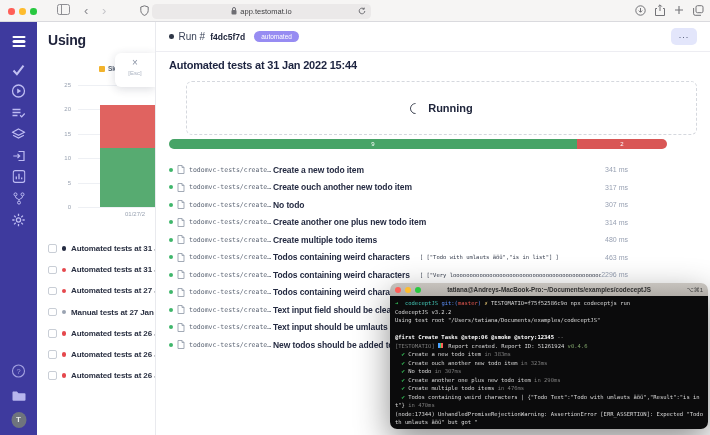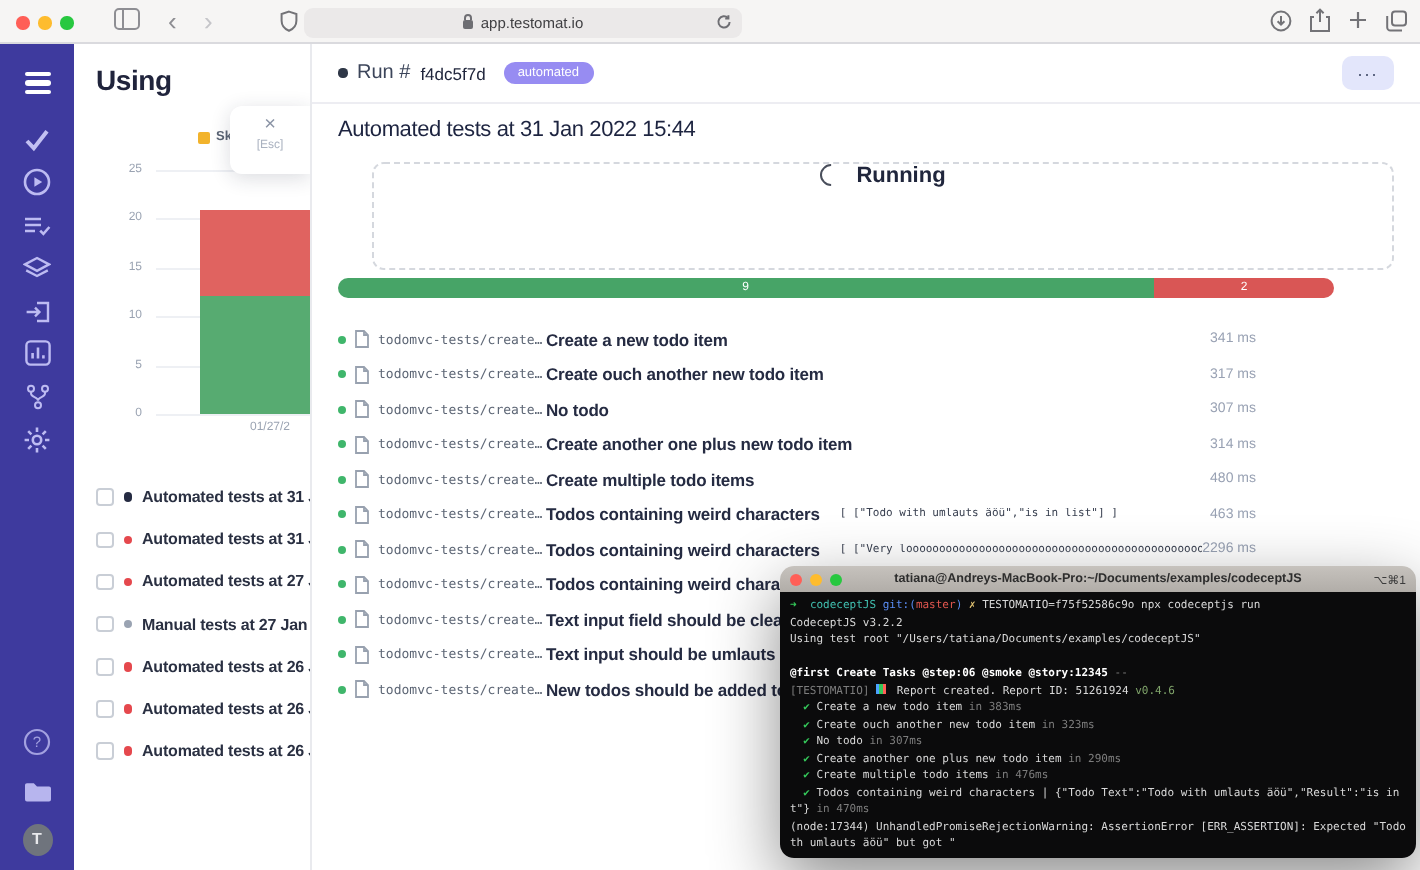--- a/index.html
+++ b/index.html
@@ -40,25 +40,25 @@
   .runrow .dot{width:4.5px;height:4.5px;border-radius:50%;flex:none}
   .runrow .lbl{font-size:8px;font-weight:bold;color:#2a3042;white-space:nowrap;letter-spacing:-.1px}
   .archive{position:absolute;left:0;right:0;top:370px;height:40px;background:#f1f2f5;padding:6px 11px}
   .archive .at{font-size:10.5px;font-weight:bold;color:#252b42}
   .archive .ac{font-size:7.5px;color:#8a94a6;margin-top:2px}
   
   .main{position:absolute;left:155px;top:0;right:0;bottom:0;background:#fff;border-left:1px solid #e9eaee}
   .mhead{position:absolute;left:0;top:0;right:0;height:30px;border-bottom:1px solid #ededf2;display:flex;align-items:center;padding:0 13px;gap:5px}
   .mhead .rdot{width:4.5px;height:4.5px;border-radius:50%;background:#2f3747}
   .mhead .rpre{font-size:10px;color:#3c455a}
-  .mhead .rid{font-size:8.5px;font-weight:normal;color:#20263c}
+  .mhead .rid{font-size:8.5px;font-weight:bold;color:#20263c}
   .badge{background:#978cf2;color:#fff;font-size:6.5px;border-radius:8px;padding:2px 7px;margin-left:4px}
   .dots-btn{margin-left:auto;width:26px;height:17px;background:#e3e6fb;border-radius:5px;color:#4a5370;font-size:9px;line-height:14px;text-align:center;letter-spacing:1px;cursor:pointer}
-  .mtitle{position:absolute;left:13px;top:37px;font-size:11px;font-weight:normal;color:#1d2440;letter-spacing:-.2px}
-  .runcard{position:absolute;left:30px;right:13px;top:59px;height:54px;border:1px dashed #d5d8de;border-radius:6px;display:flex;justify-content:center;gap:7px}
+  .mtitle{position:absolute;left:13px;top:37px;font-size:11px;font-weight:bold;color:#1d2440;letter-spacing:-.2px}
+  .runcard{position:absolute;left:30px;right:13px;top:59px;height:54px;border:1px dashed #d5d8de;border-radius:6px;display:flex;align-items:center;justify-content:center;gap:7px}
   .spinner{width:11px;height:11px;border:1.6px solid #4a4f5c;border-top-color:transparent;border-right-color:transparent;border-radius:50%;transform:rotate(45deg)}
   .runlabel{font-size:11px;font-weight:bold;color:#20263c}
   .progress{position:absolute;left:13px;right:13px;top:117px;height:10px;display:flex}
   .pseg{height:100%;display:flex;align-items:center;justify-content:center;color:#fff;font-size:6px}
   .pseg.g{border-radius:5px 0 0 5px}
   .pseg.r{border-radius:0 5px 5px 0}
   .testlist{position:absolute;left:0;right:0;top:139px}
   .trow{height:17.5px;display:flex;align-items:center;padding:0 13px;cursor:pointer}
   .trow .gdot{width:4px;height:4px;border-radius:50%;background:#3fb66b;flex:none;margin-right:4px}
   .trow .ficon{flex:none;margin-right:4px;display:flex}

